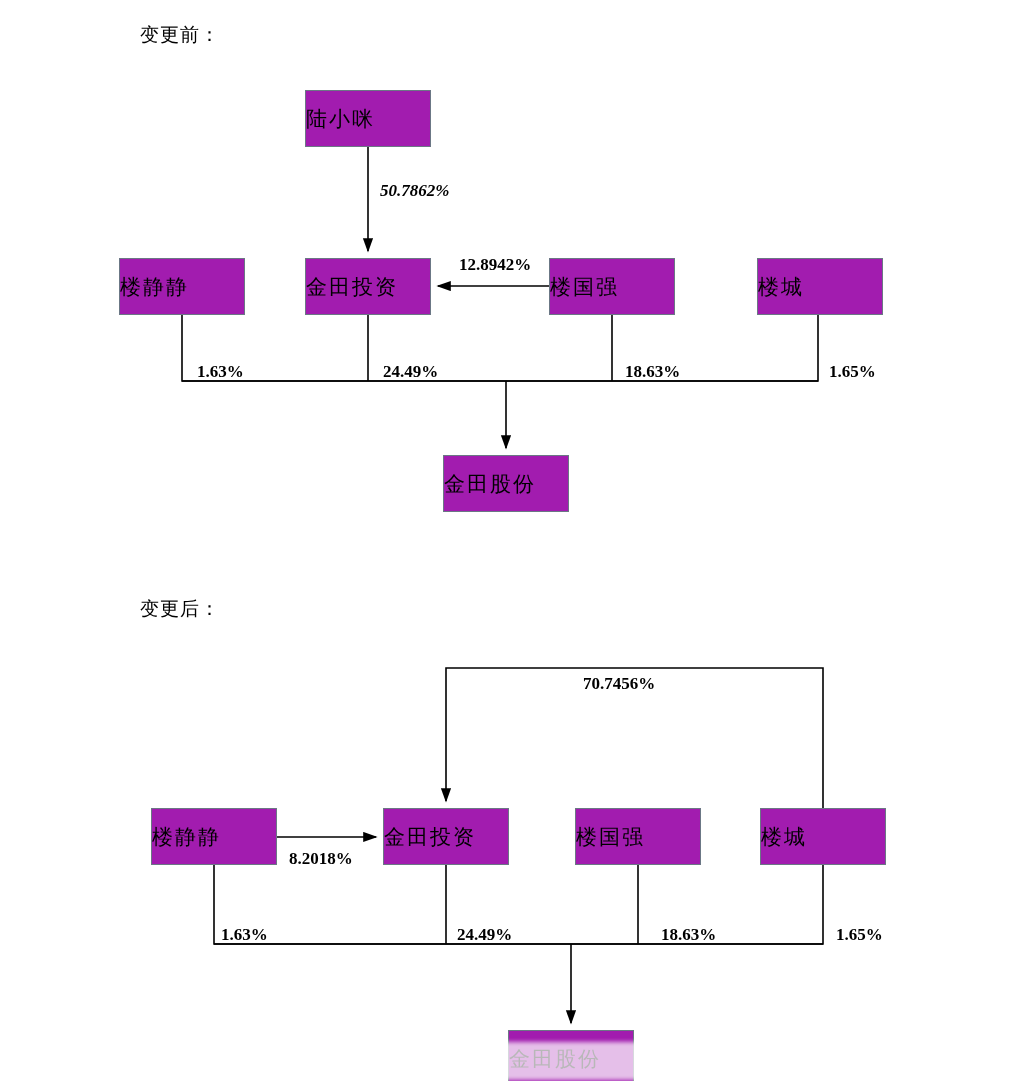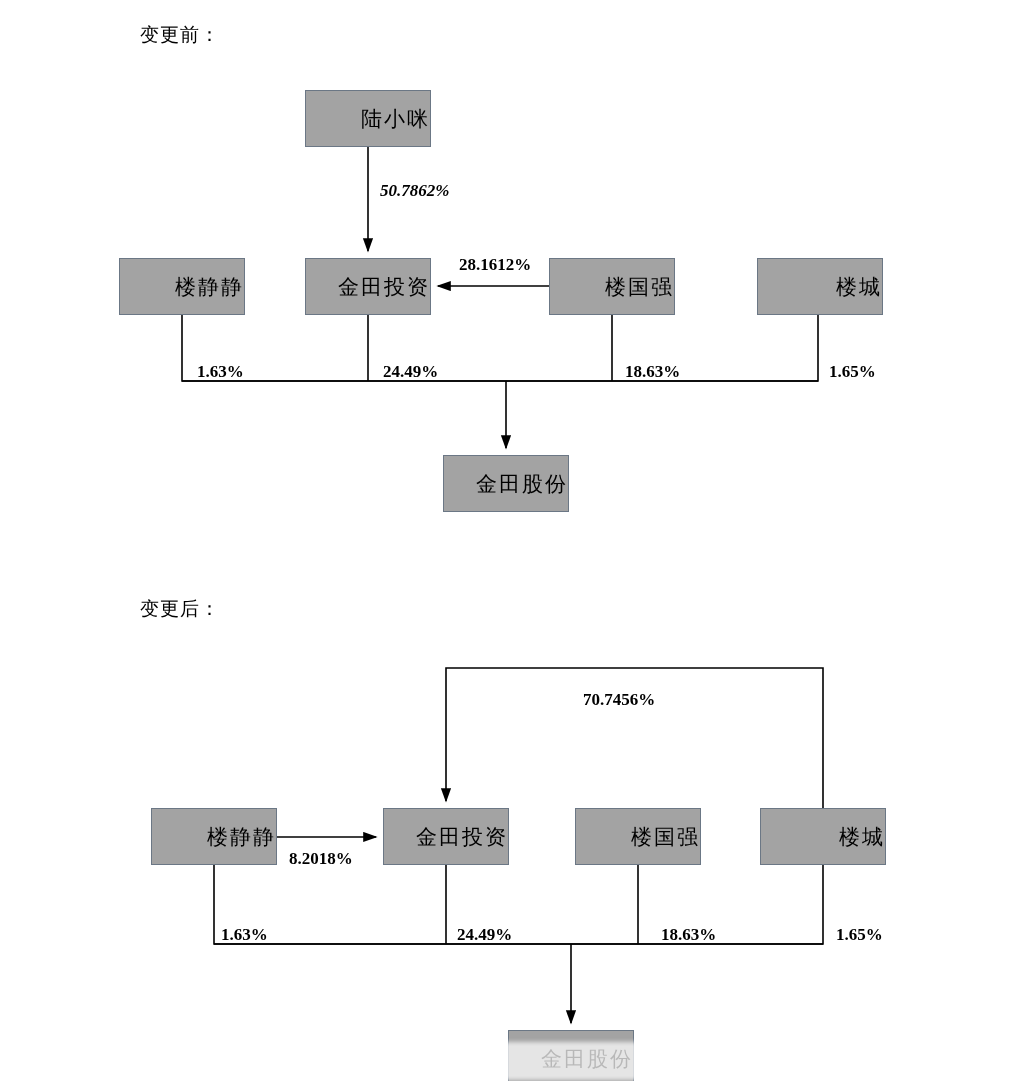--- a/index.html
+++ b/index.html
@@ -30,25 +30,25 @@
   }
   .section-label {
     position: absolute;
     font-size: 19px;
     font-family: "Liberation Serif", "DejaVu Serif", serif;
     letter-spacing: 1px;
     white-space: nowrap;
   }
   .node {
     position: absolute;
-    background: #a3a3a3;
+    background: #a21caf;
     border: 1px solid #6b7785;
     display: flex;
     align-items: center;
-    justify-content: flex-end;
+    justify-content: flex-start;
     font-size: 21px;
     letter-spacing: 2px;
     box-sizing: border-box;
     font-family: "Liberation Serif", "DejaVu Serif", serif;
   }
   .edge-label {
     position: absolute;
     font-size: 17px;
     font-family: "Liberation Serif", "DejaVu Serif", serif;
     white-space: nowrap;
@@ -115,21 +115,21 @@
     <span>楼国强</span>
   </div>
   <div class="node" style="left:757px; top:258px; width:126px; height:57px;">
     <span>楼城</span>
   </div>
   <div class="node" style="left:443px; top:455px; width:126px; height:57px;">
     <span>金田股份</span>
   </div>
 
   <div class="edge-label" style="left:380px; top:181px;font-style:italic;">50.7862%</div>
-  <div class="edge-label" style="left:459px; top:255px;">28.1612%</div>
+  <div class="edge-label" style="left:459px; top:255px;">12.8942%</div>
   <div class="edge-label" style="left:197px; top:362px;">1.63%</div>
   <div class="edge-label" style="left:383px; top:362px;">24.49%</div>
   <div class="edge-label" style="left:625px; top:362px;">18.63%</div>
   <div class="edge-label" style="left:829px; top:362px;">1.65%</div>
 
   <div class="section-label" style="left:140px; top:596px;">变更后：</div>
 
   <div class="node" style="left:151px; top:808px; width:126px; height:57px;">
     <span>楼静静</span>
   </div>
@@ -140,20 +140,20 @@
     <span>楼国强</span>
   </div>
   <div class="node" style="left:760px; top:808px; width:126px; height:57px;">
     <span>楼城</span>
   </div>
   <div class="node" style="left:508px; top:1030px; width:126px; height:57px;">
     <span>金田股份</span>
   </div>
   <div class="blur-overlay" style="left:500px; top:1042px; width:150px; height:38px;"></div>
 
-  <div class="edge-label" style="left:583px; top:690px;">70.7456%</div>
+  <div class="edge-label" style="left:583px; top:674px;">70.7456%</div>
   <div class="edge-label" style="left:289px; top:849px;">8.2018%</div>
   <div class="edge-label" style="left:221px; top:925px;">1.63%</div>
   <div class="edge-label" style="left:457px; top:925px;">24.49%</div>
   <div class="edge-label" style="left:661px; top:925px;">18.63%</div>
   <div class="edge-label" style="left:836px; top:925px;">1.65%</div>
 
 </div>
 
 </body></html>

